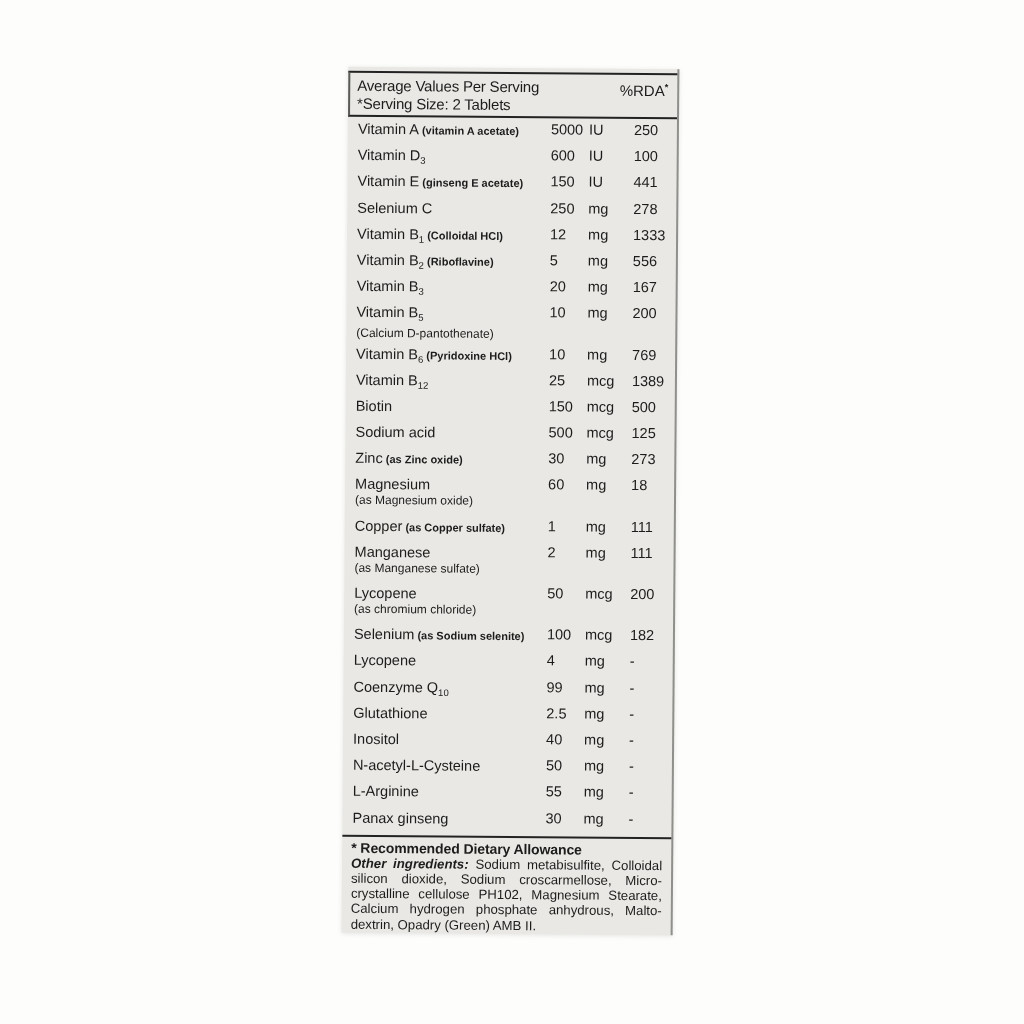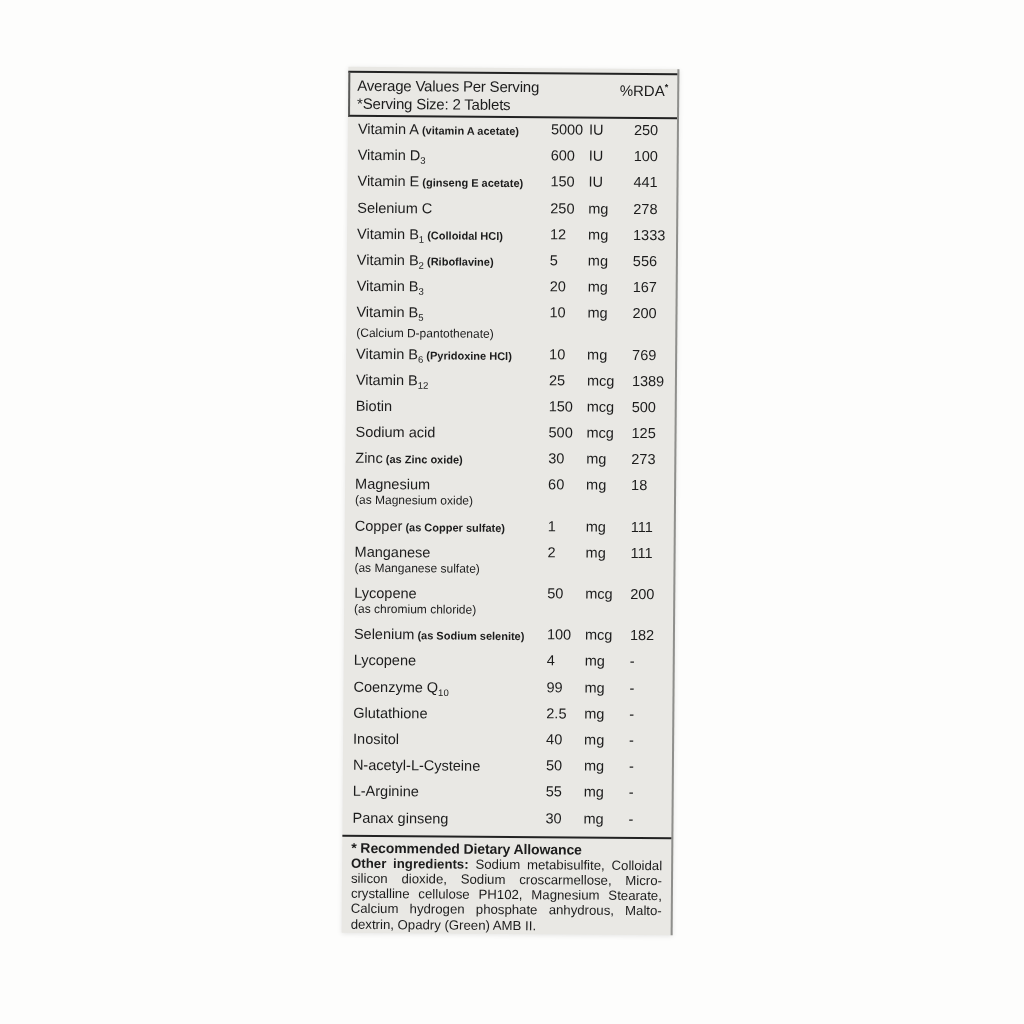--- a/index.html
+++ b/index.html
@@ -28,21 +28,21 @@
   .detail2 { font-size:12px; line-height:14px; }
   .val, .unit, .rda { position:absolute; top:0; font-size:14.5px; line-height:16px; }
   .val  { left:203px; }
   .unit { left:241px;text-align:right; }
   .rda  { left:286px; }
   .sep { border-top:2px solid #222; }
   .foot { padding:3px 9px 0 9px; }
   .foot-bold { font-size:14px; font-weight:bold; line-height:16px; letter-spacing:-0.1px; }
   .fline { font-size:13.2px; line-height:15.2px; text-align:justify; text-align-last:justify; }
   .fline.last { text-align:left; text-align-last:left; }
-  .fline b { font-weight:bold; }
+  .fline b { font-weight:bold;font-style:italic; }
 </style>
 </head>
 <body>
 
 <div class="panel">
   <div class="header">
     <div class="h-line">Average Values Per Serving</div>
     <div class="h-line">*Serving Size: 2 Tablets</div>
     <div class="rda-head"><span>%RDA</span><sup>*</sup></div>
   </div>

